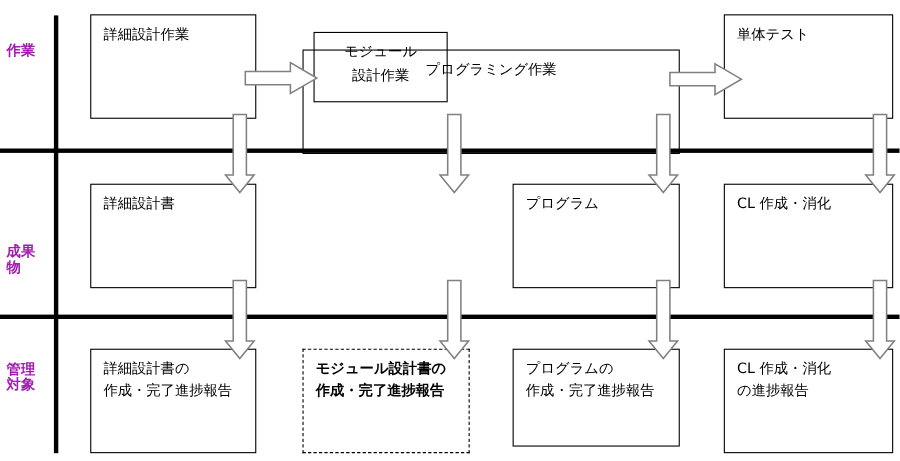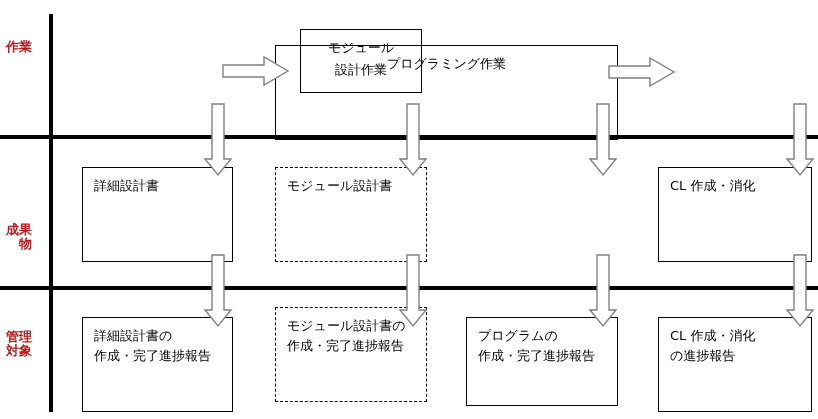--- a/index.html
+++ b/index.html
@@ -16,22 +16,22 @@
     height: 419px;
     background: #ffffff;
     overflow: hidden;
   }
   .swim-label {
     position: absolute;
     width: 26px;
     font-size: 13px;
     font-weight: bold;
     line-height: 14px;
-    color: #b91c1c;
-    text-align: right;
+    color: #a21caf;
+    text-align: left;
     letter-spacing: 0px;
   }
   .rule-h {
     position: absolute;
     left: 0;
     height: 4px;
     background: #000;
   }
   .rule-v {
     position: absolute;
@@ -79,50 +79,56 @@
 <div id="canvas">
 
   <div class="rule-v" style="left:49px; top:14px; height:398px;"></div>
   <div class="rule-h" style="top:135px; width:818px;"></div>
   <div class="rule-h" style="top:286px; width:818px;"></div>
 
   <div class="swim-label" style="left:6px; top:40px;">作業</div>
   <div class="swim-label" style="left:6px; top:180px;margin-top:43px;">成果物</div>
   <div class="swim-label" style="left:6px; top:330px;">管理対象</div>
 
+  <div class="box" style="left:82px; top:13px; width:151px; height:95px;">
+    <div class="box-text">詳細設計作業</div>
+  </div>
 
   <div class="box center-label" style="left:275px; top:13px; width:343px; height:95px;margin-top:32px;">
     <div class="box-text">プログラミング作業</div>
   </div>
 
-  <div class="box center-label" style="left:300px; top:29px; width:122px; height:64px;">
+  <div class="box center-label" style="left:285px; top:29px; width:122px; height:64px;">
     <div class="box-text" style="top:7px; line-height:22px;">モジュール
 設計作業</div>
   </div>
 
+  <div class="box" style="left:658px; top:13px; width:154px; height:95px;">
+    <div class="box-text">単体テスト</div>
+  </div>
 
   <div class="box" style="left:82px; top:167px; width:151px; height:95px;text-align:center;">
     <div class="box-text">詳細設計書</div>
   </div>
 
-  <div class="box dashed" style="left:275px; top:167px; width:152px; height:95px;">
-    <div class="box-text">モジュール設計書</div>
+
+  <div class="box" style="left:466px; top:167px; width:152px; height:95px;">
+    <div class="box-text">プログラム</div>
   </div>
-
 
   <div class="box" style="left:658px; top:167px; width:154px; height:95px;">
     <div class="box-text">CL 作成・消化</div>
   </div>
 
   <div class="box" style="left:82px; top:317px; width:151px; height:95px;">
     <div class="box-text">詳細設計書の
 作成・完了進捗報告</div>
   </div>
 
-  <div class="box dashed" style="left:275px; top:307px; width:152px; height:95px;">
+  <div class="box dashed" style="left:275px; top:317px; width:152px; height:95px;font-weight:bold;">
     <div class="box-text">モジュール設計書の
 作成・完了進捗報告</div>
   </div>
 
   <div class="box" style="left:466px; top:317px; width:152px; height:89px;">
     <div class="box-text">プログラムの
 作成・完了進捗報告</div>
   </div>
 
   <div class="box" style="left:658px; top:317px; width:154px; height:95px;">

